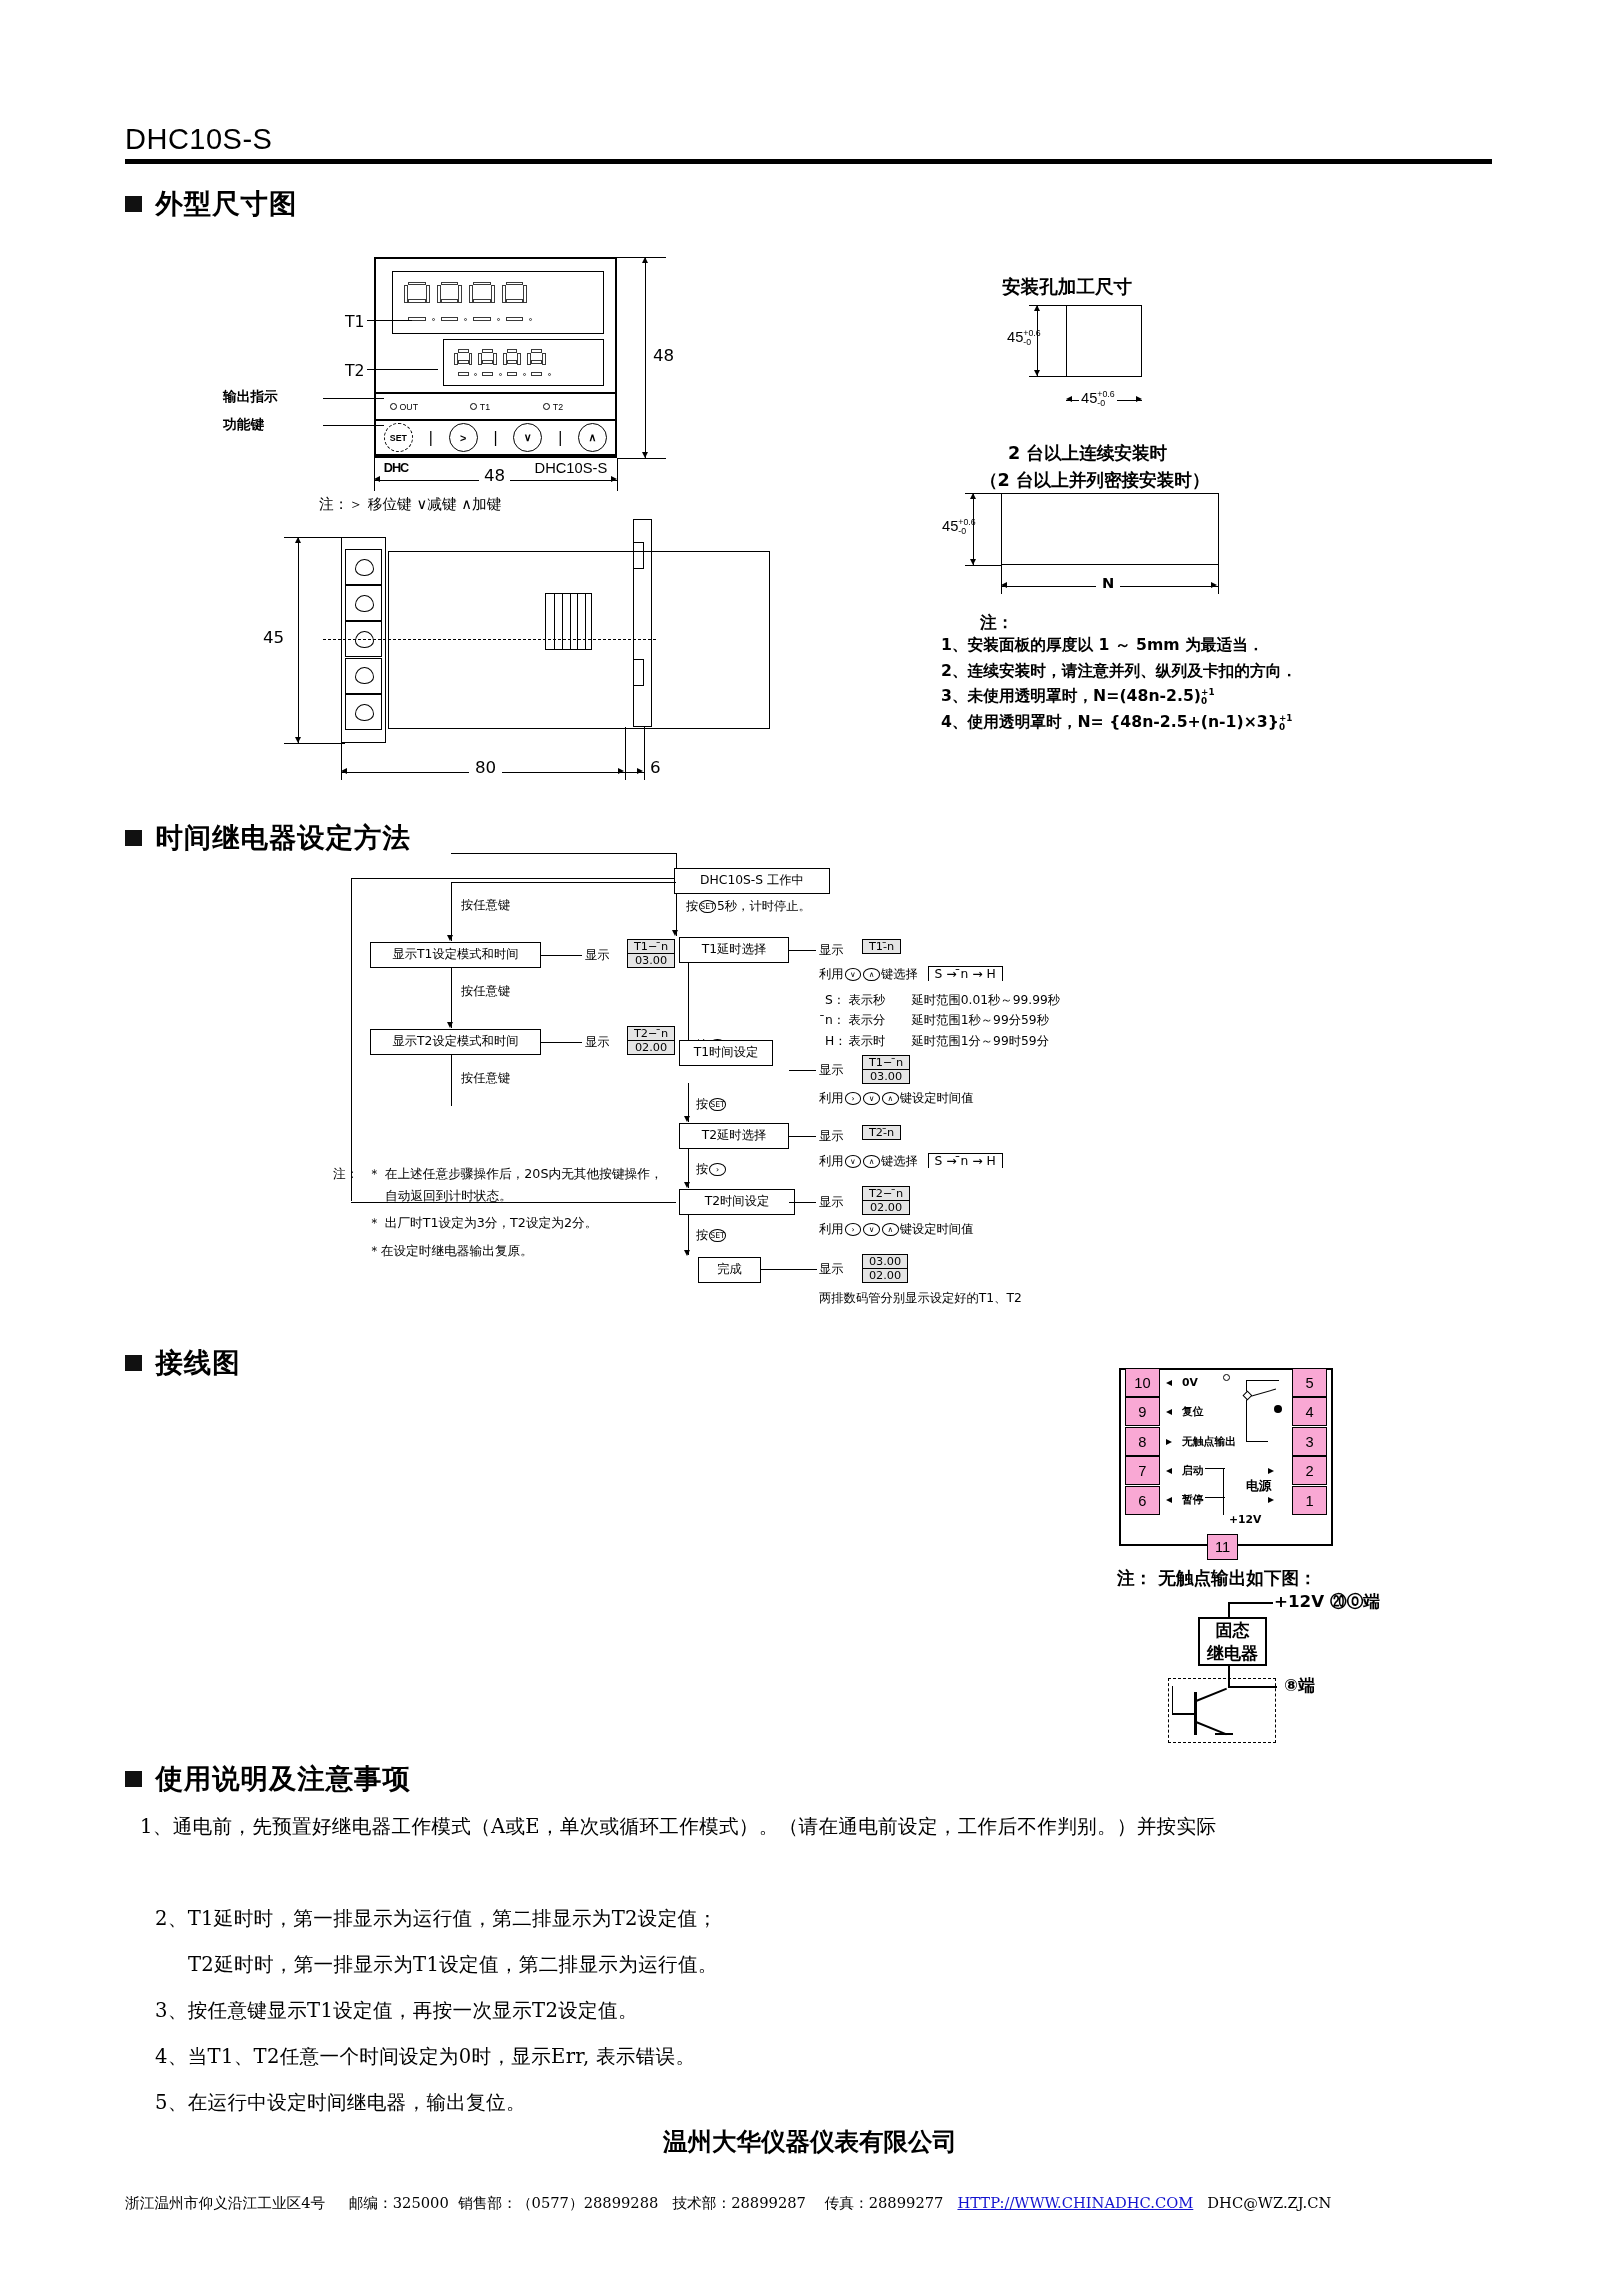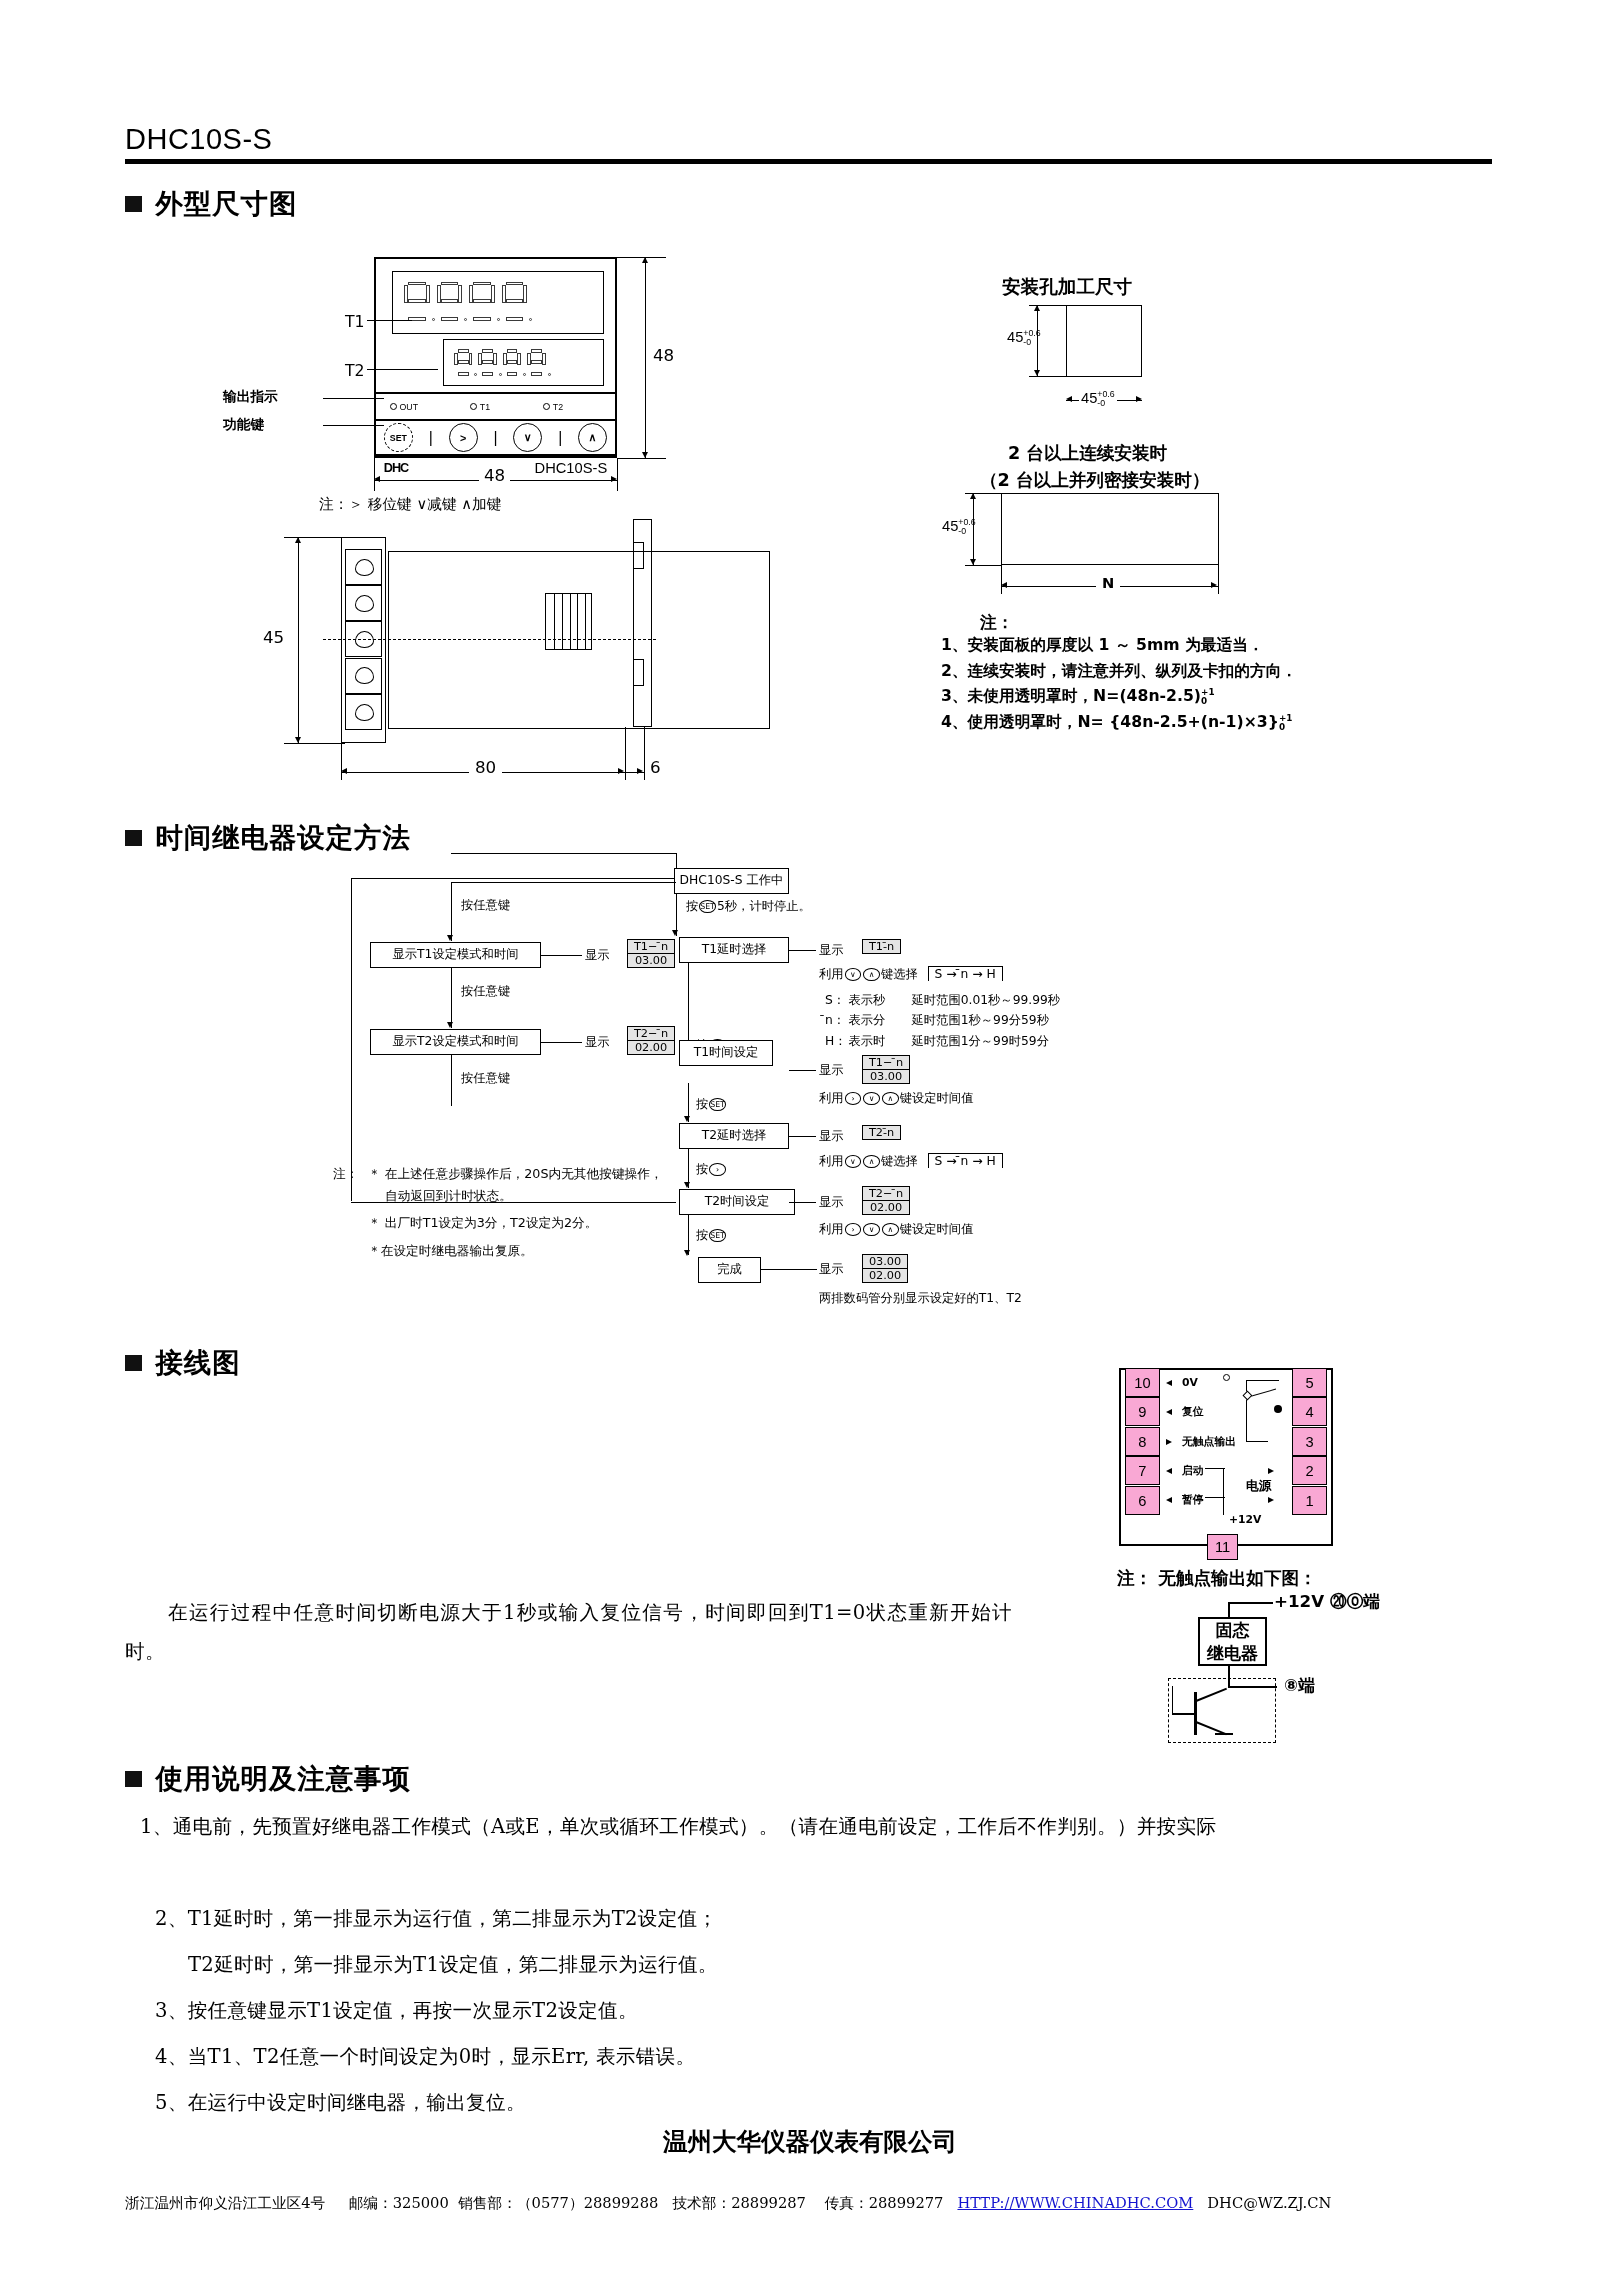--- a/index.html
+++ b/index.html
@@ -387,21 +387,21 @@
 
   <div class="sec-head" style="left:125px; top:820px;">
     <span class="sec-bullet"></span>
     <span class="sec-text">时间继电器设定方法</span>
   </div>
 
   <div class="ln vl" style="left:351px; top:878px; height:323px; width:1.4px;"></div>
   <div class="ln hl" style="left:351px; top:878px; width:325px; height:1.4px;"></div>
   <div class="ln hl" style="left:351px; top:1202px; width:325px; height:1.4px;"></div>
 
-  <div class="fc-box" style="left:674px; top:868px; width:115px; height:25.5px;">DHC10S-S 工作中</div>
+  <div class="fc-box" style="left:674px; top:868px; width:156px; height:25.5px;">DHC10S-S 工作中</div>
   <div class="ln vl" style="left:676px; top:853px; height:15.7px; width:1.4px;"></div>
   <div class="ln hl" style="left:451px; top:853px; width:226px; height:1.4px;"></div>
 
   <div class="ln vl" style="left:451px; top:882px; height:59px; width:1.4px;"></div>
   <div class="ln hl" style="left:451px; top:882px; width:225px; height:1.4px;"></div>
   <div class="arrowD" style="left:447px; top:935px;"></div>
   <div class="fc-txt" style="left:461px; top:897px;">按任意键</div>
 
   <div class="fc-box" style="left:370px; top:942px; width:171px; height:25.5px;">显示T1设定模式和时间</div>
   <div class="ln hl" style="left:541px; top:955px; width:41px; height:1.4px;"></div>
@@ -552,21 +552,20 @@
   <div class="fc-txt" style="left:368px; top:1166px; font-size:12.7px;">＊ 在上述任意步骤操作后，20S内无其他按键操作，</div>
   <div class="fc-txt" style="left:385px; top:1188px; font-size:12.7px;">自动返回到计时状态。</div>
   <div class="fc-txt" style="left:368px; top:1215px; font-size:12.7px;">＊ 出厂时T1设定为3分，T2设定为2分。</div>
   <div class="fc-txt" style="left:368px; top:1243px; font-size:12.7px;">＊在设定时继电器输出复原。</div>
 
   <div class="sec-head" style="left:125px; top:1345px;">
     <span class="sec-bullet"></span>
     <span class="sec-text">接线图</span>
   </div>
 
-  <div class="para para-ind" style="left:125px; top:1593px; width:887px; text-align:justify;">在运行过程中任意时间切断电源大于1秒或输入复位信号，时间即回到T1=0状态重新开始计时。</div>
 
   <div class="dz" id="term-block">
 
     <div class="tcell" style="left:3.9px; top:-2px;">10</div>
     <div class="tcell" style="left:3.9px; top:27.4px;">9</div>
     <div class="tcell" style="left:3.9px; top:57px;">8</div>
     <div class="tcell" style="left:3.9px; top:86px;">7</div>
     <div class="tcell" style="left:3.9px; top:116px;">6</div>
 
     <div class="tcell" style="right:3.9px; top:-2px;">5</div>

